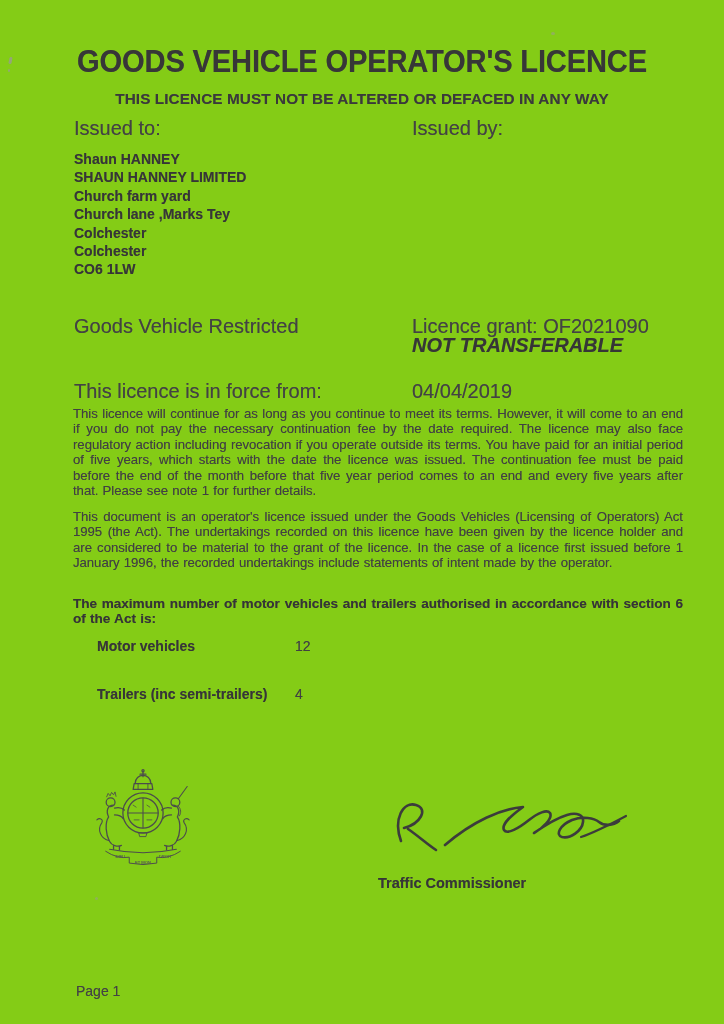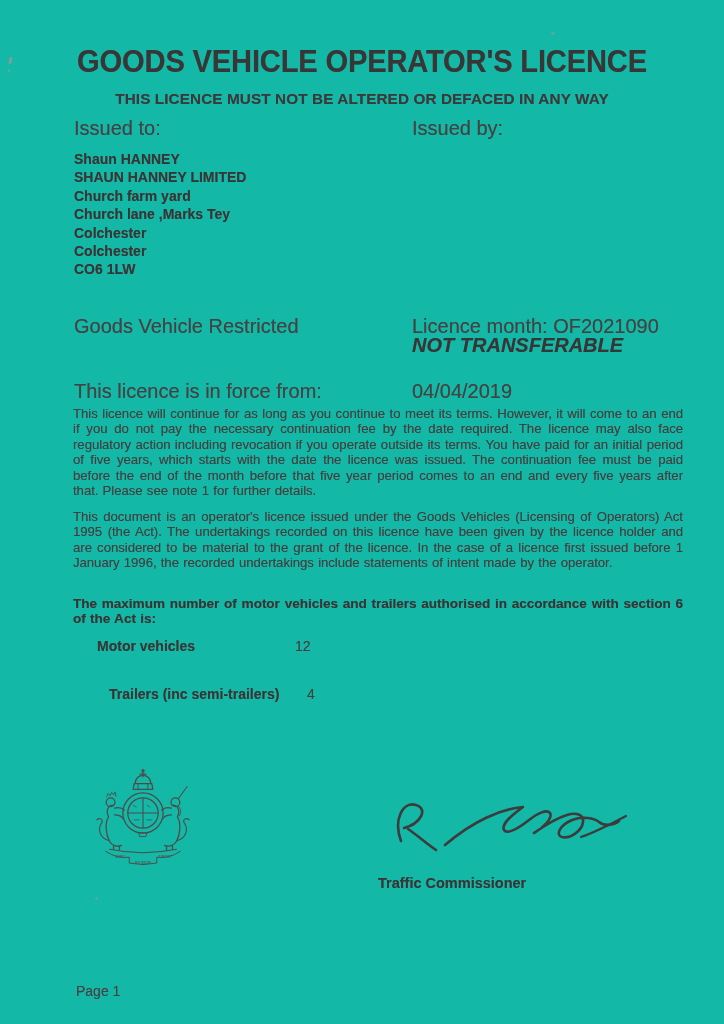--- a/index.html
+++ b/index.html
@@ -1,21 +1,21 @@
 <!DOCTYPE html>
 <html><head>
 <meta charset="utf-8">
 <style>
   * { margin:0; padding:0; box-sizing:border-box; }
   html,body { background:#e9e9e9; }
   .page {
     position:relative;
     width:724px; height:1024px;
     margin:0 auto;
-    background:#14b8a6;
+    background:#84cc16;
     font-family:"Liberation Sans", sans-serif;
     color:#3f3f3f;
     overflow:hidden;
     text-shadow:0 0 0.5px rgba(80,80,80,0.65);
   }
   .title {
     position:absolute; top:44px; left:0; right:0;
     text-align:center;
     font-size:31px; font-weight:700; color:#373737;
     letter-spacing:-0.2px;
@@ -76,37 +76,37 @@
     <div class="line">Church farm yard</div>
     <div class="line">Church lane ,Marks Tey</div>
     <div class="line">Colchester</div>
     <div class="line">Colchester</div>
     <div class="line">CO6 1LW</div>
   </div>
 
 
   <div class="lbl" style="left:74px; top:315px;">Goods Vehicle Restricted</div>
   <div class="lbl" style="left:412px; top:315px;">
-    <span>Licence month:</span>
+    <span>Licence grant:</span>
     <span>OF2021090</span>
   </div>
   <div class="lbl bold-inline" style="left:412px; top:334px;font-style:italic;">NOT TRANSFERABLE</div>
 
   <div class="lbl" style="left:74px; top:380px;">This licence is in force from:</div>
   <div class="lbl" style="left:412px; top:380px;">04/04/2019</div>
 
   <div class="para" style="top:406px;">This licence will continue for as long as you continue to meet its terms. However, it will come to an end if you do not pay the necessary continuation fee by the date required. The licence may also face regulatory action including revocation if you operate outside its terms. You have paid for an initial period of five years, which starts with the date the licence was issued. The continuation fee must be paid before the end of the month before that five year period comes to an end and every five years after that. Please see note 1 for further details.</div>
   <div class="para" style="top:509px;">This document is an operator's licence issued under the Goods Vehicles (Licensing of Operators) Act 1995 (the Act). The undertakings recorded on this licence have been given by the licence holder and are considered to be material to the grant of the licence. In the case of a licence first issued before 1 January 1996, the recorded undertakings include statements of intent made by the operator.</div>
   <div class="para bold" style="top:596px;">The maximum number of motor vehicles and trailers authorised in accordance with section 6 of the Act is:</div>
 
   <div class="auth-row" style="top:615px;margin-top:23px;">
     <span class="a-label">Motor vehicles</span>
     <span class="a-value">12</span>
   </div>
-  <div class="auth-row" style="top:686px;margin-left:12px;">
+  <div class="auth-row" style="top:686px;">
     <span class="a-label">Trailers (inc semi-trailers)</span>
     <span class="a-value">4</span>
   </div>
 
   <svg class="crest-svg" viewBox="0 0 120 110">
     <g fill="none" stroke="#4c4c4c" stroke-width="1.3" stroke-linecap="round" stroke-linejoin="round">
 
       <path d="M50,30 l1,-6 h18 l1,6 z"></path>
       <path d="M52,24 C52,13 68,13 68,24"></path>
       <path d="M60,12 v5 M57,14.5 h6"></path>

